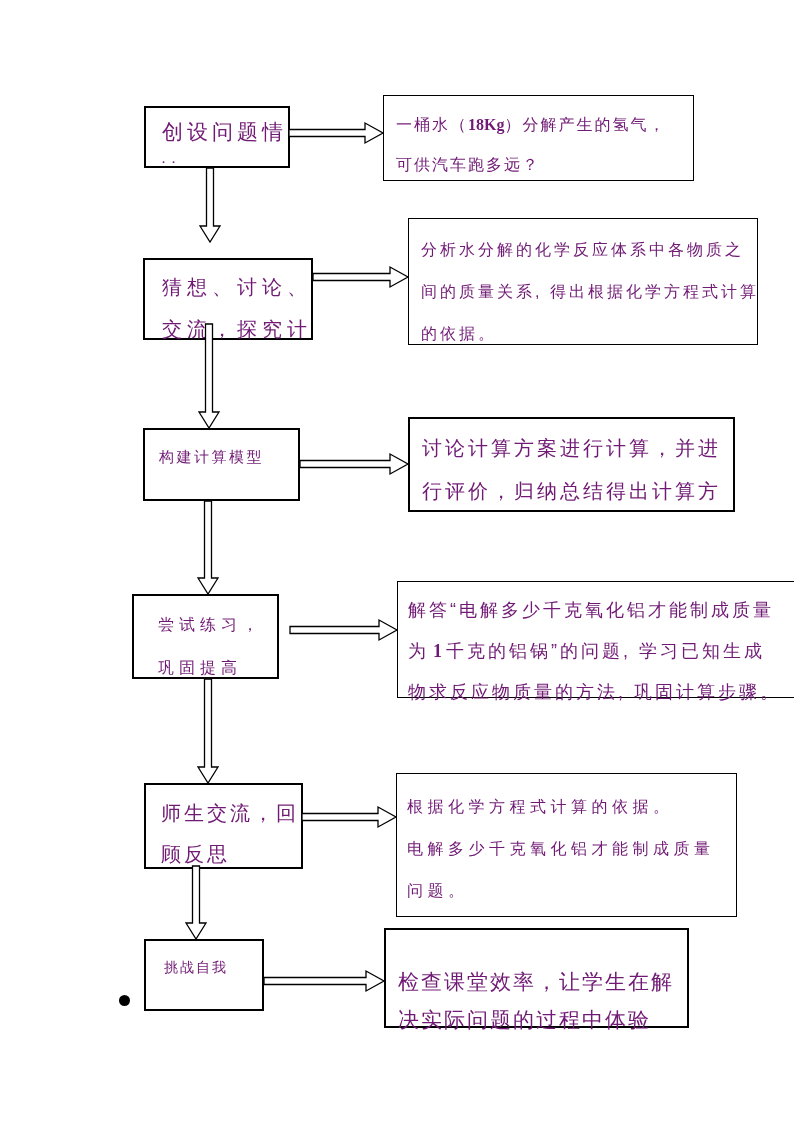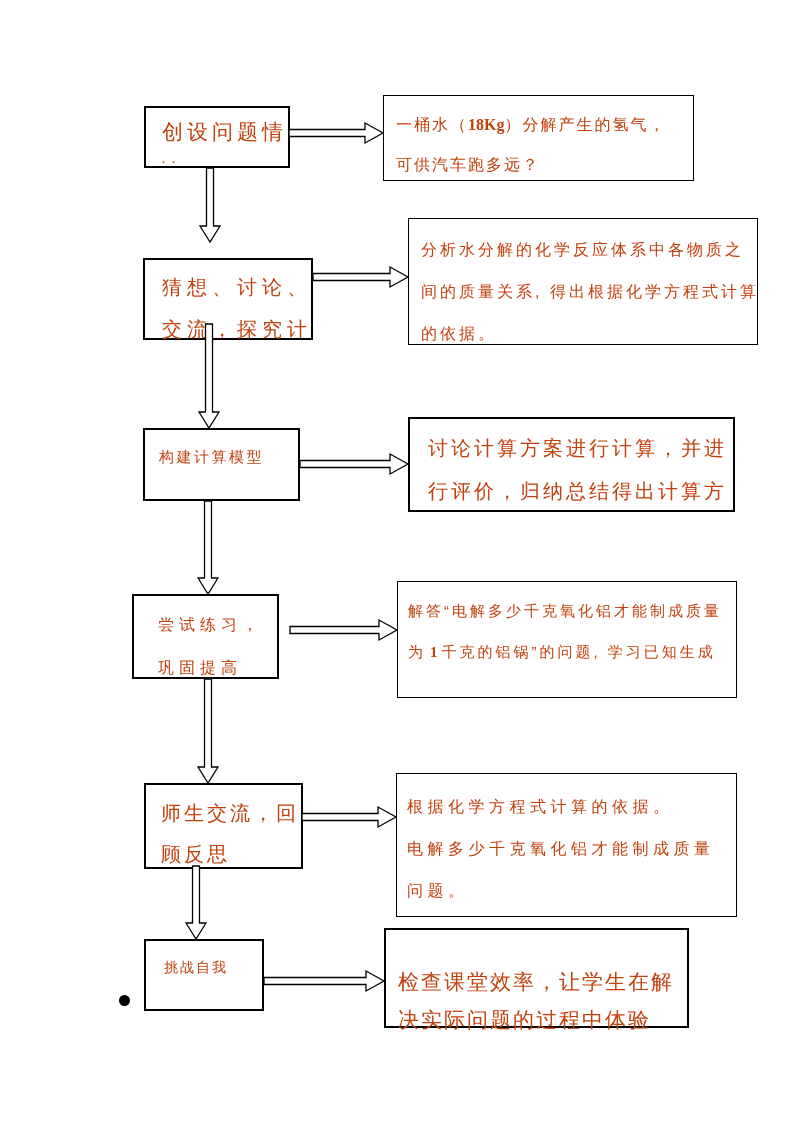--- a/index.html
+++ b/index.html
@@ -1,18 +1,18 @@
 <!DOCTYPE html>
 <html><head>
 <meta charset="utf-8">
 <style>
   html,body{margin:0;padding:0;background:#ffffff;}
   .page{
     position:relative;width:794px;height:1123px;background:#ffffff;
-    font-family:"Liberation Sans",sans-serif;color:#c2410c;overflow:hidden;
+    font-family:"Liberation Sans",sans-serif;color:#701a75;overflow:hidden;
   }
   .box{position:absolute;background:#fff;box-sizing:border-box;}
   .stage{border:2px solid #000;}
   .detail{border:1px solid #000;}
   .thickb{border:2px solid #000;}
   .ln{white-space:nowrap;}
   .serifnum{font-family:"Liberation Serif",serif;font-weight:bold;letter-spacing:0;}
   svg.arrow{position:absolute;overflow:visible;}
   .bullet{position:absolute;width:11px;height:11px;border-radius:50%;background:#000;}
   .dots{position:absolute;left:16px;bottom:1px;font-size:11px;letter-spacing:2px;font-weight:bold;}
@@ -56,28 +56,29 @@
     <div class="ln"><span>一桶水（</span><span class="serifnum">18Kg</span><span>）分解产生的氢气，</span></div>
     <div class="ln">可供汽车跑多远？</div>
   </div>
 
   <div class="box detail" style="left:408px;top:218px;width:350px;height:127px;font-size:16px;letter-spacing:3px;padding:10px 0 0 12px;line-height:42px;">
     <div class="ln">分析水分解的化学反应体系中各物质之</div>
     <div class="ln">间的质量关系, 得出根据化学方程式计算</div>
     <div class="ln">的依据。</div>
   </div>
 
-  <div class="box detail thickb" style="left:408px;top:417px;width:327px;height:95px;font-size:20px;letter-spacing:3px;padding:8px 0 0 12px;line-height:43px;text-align:center;">
+  <div class="box detail thickb" style="left:408px;top:417px;width:327px;height:95px;font-size:20px;letter-spacing:3px;padding:8px 0 0 12px;line-height:43px;">
     <div class="ln">讨论计算方案进行计算，并进</div>
     <div class="ln">行评价，归纳总结得出计算方</div>
   </div>
 
-  <div class="box detail" style="left:397px;top:581px;width:340px;height:117px;font-size:15px;letter-spacing:3px;padding:8px 0 0 10px;line-height:41px;">
+  <div class="box detail" style="left:397px;top:581px;width:398px;height:117px;font-size:18px;letter-spacing:3px;padding:8px 0 0 10px;line-height:41px;">
     <div class="ln">解答“电解多少千克氧化铝才能制成质量</div>
     <div class="ln"><span>为</span><span class="serifnum" style="margin:0 4px;">1</span><span>千克的铝锅”的问题, 学习已知生成</span></div>
+    <div class="ln">物求反应物质量的方法, 巩固计算步骤。</div>
   </div>
 
   <div class="box detail" style="left:396px;top:773px;width:341px;height:144px;font-size:16px;letter-spacing:4.5px;padding:12px 0 0 10px;line-height:42px;">
     <div class="ln">根据化学方程式计算的依据。</div>
     <div class="ln">电解多少千克氧化铝才能制成质量</div>
     <div class="ln">问题。</div>
   </div>
 
   <div class="box detail thickb" style="left:384px;top:928px;width:305px;height:100px;font-size:21px;letter-spacing:2px;padding:33px 0 0 12px;line-height:38px;">
     <div class="ln">检查课堂效率，让学生在解</div>

